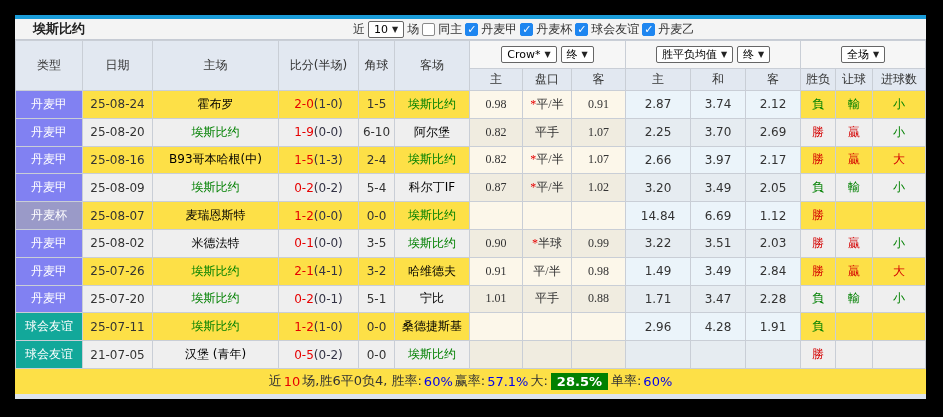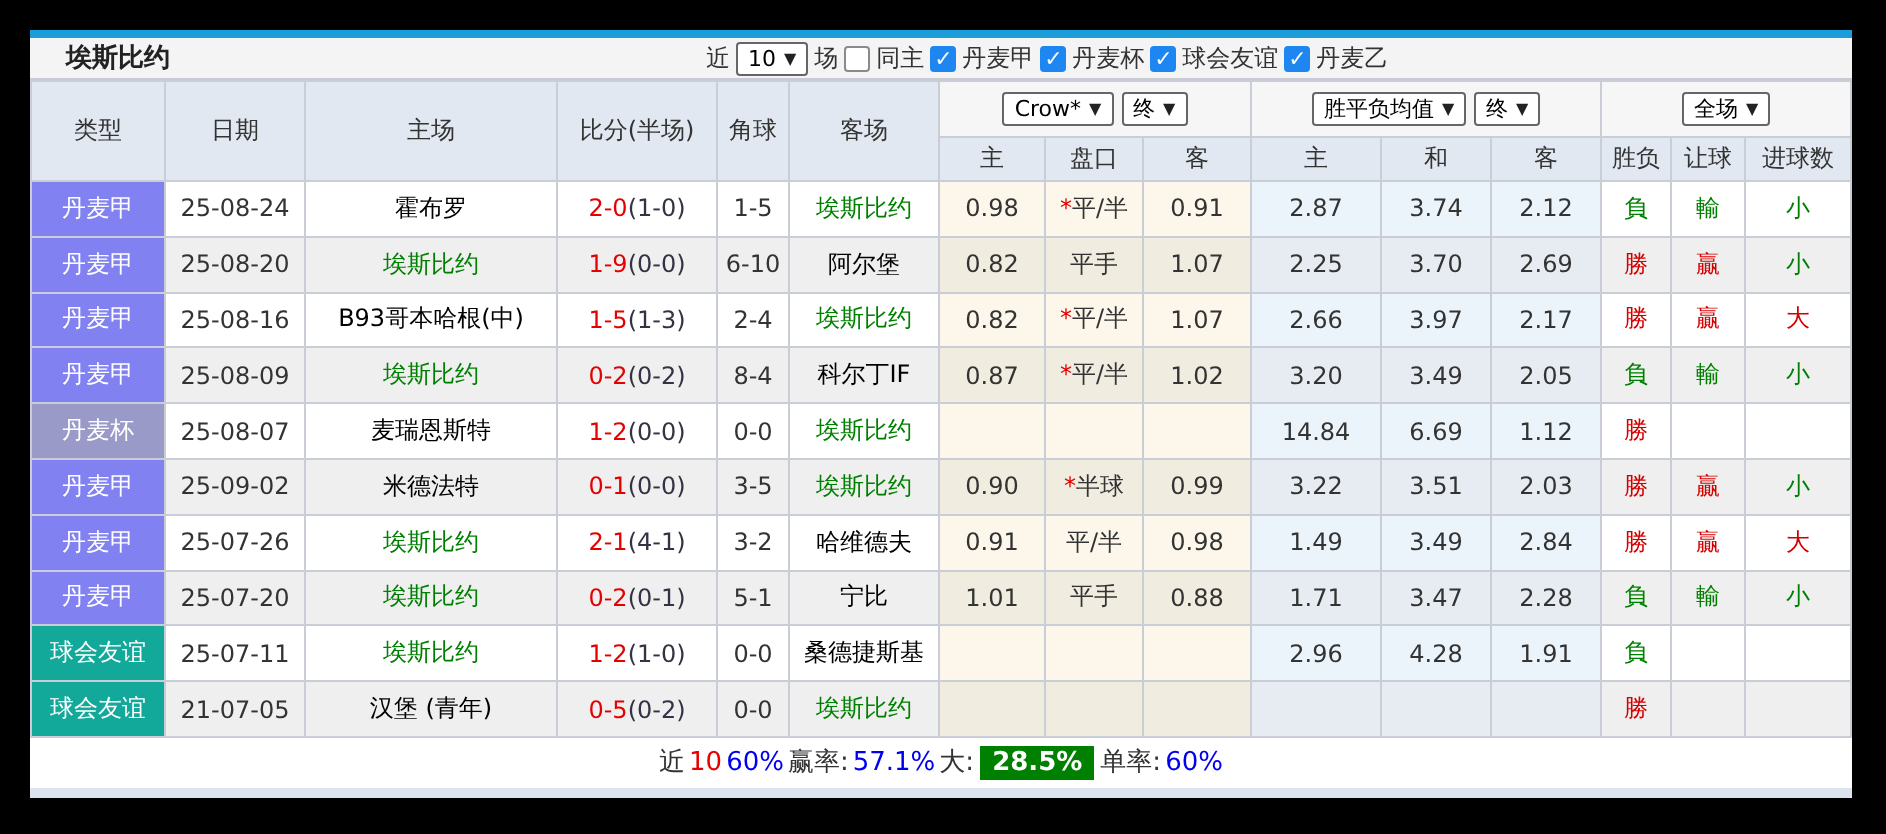--- a/index.html
+++ b/index.html
@@ -1,17 +1,17 @@
 <!DOCTYPE html>
 <html><head>
 <meta charset="utf-8">
 <style>
   * { margin:0; padding:0; box-sizing:border-box; }
   html,body { width:943px; height:417px; background:#000; font-family:"DejaVu Sans","Liberation Sans",sans-serif; }
-  .frame { position:absolute; left:15px; top:15px; width:911px; height:383px; background:#ffffff; }
+  .frame { position:absolute; left:15px; top:15px; width:911px; height:383px; background:#fde047; }
   .topline { height:4px; background:#1b9dd9; }
   .titlebar { height:21px; background:#f4f4f4; display:flex; align-items:center; border-bottom:1px solid #c6cbd4; position:relative; }
   .title { font-size:13px; font-weight:bold; color:#222; margin-left:18px; }
   .controls { position:absolute; left:338px; top:0; height:21px; display:flex; align-items:center; gap:3px; font-size:12px; color:#333; white-space:nowrap; }
   .sel { display:inline-flex; align-items:center; gap:4px; border:1px solid #666; border-radius:2px; background:#fff; padding:0 5px; height:17px; font-size:11px; color:#000; }
   .sel .arr { font-size:8px; color:#222; }
   .cb { display:inline-block; width:13px; height:13px; border:1px solid #8a8a8a; border-radius:2px; background:#fff; position:relative; vertical-align:middle; }
   .cb.on { background:#1e86f0; border-color:#1e86f0; }
   .cb.on::after { content:"✓"; position:absolute; left:1px; top:-1px; color:#fff; font-size:11px; font-weight:bold; }
   table { border-collapse:collapse; table-layout:fixed; width:910px; font-size:12px; }
@@ -19,21 +19,21 @@
   col.c6{width:75px} col.c7{width:53px} col.c8{width:49px} col.c9{width:54px} col.c10{width:65px}
   col.c11{width:55px} col.c12{width:55px} col.c13{width:35px} col.c14{width:37px} col.c15{width:53px}
   th, td { border:1px solid #c9ced6; text-align:center; vertical-align:middle; overflow:hidden; white-space:nowrap; }
   thead th { background:#e2e8f1; color:#333; font-weight:normal; font-size:12px; }
   thead tr.ctrl-row { height:28px; }
   thead tr.ctrl-row th.ctrl { background:#f6f6f6;text-align:center; }
   thead tr.label-row { height:22px; }
   tbody tr { height:27.8px; }
   tbody tr:nth-child(even) td { background:#efefef; }
   tbody td { color:#333; }
-  td.hcol { background:#fcf7ea; }
+  td.hcol { background:#fcf7ea;font-family:Liberation Serif, serif; }
   tbody tr:nth-child(even) td.hcol { background:#f0ece0; }
   td.acol { background:#ebf4fa; }
   tbody tr:nth-child(even) td.acol { background:#e6ecf1; }
   td.type { color:#fff; font-size:12px; }
   td.type.lg-a { background:#8181f2; }
   td.type.lg-cup { background:#9a9ac8; }
   td.type.lg-fr { background:#12a89a; }
   tbody tr:nth-child(even) td.type.lg-a { background:#8181f2; }
   tbody tr:nth-child(even) td.type.lg-cup { background:#9a9ac8; }
   tbody tr:nth-child(even) td.type.lg-fr { background:#12a89a; }
@@ -195,21 +195,21 @@
     <td class="acol">2.17</td>
     <td class="res red">勝</td>
     <td class="res red">贏</td>
     <td class="res red">大</td>
   </tr>
         <tr>
     <td class="type lg-a">丹麦甲</td>
     <td>25-08-09</td>
     <td><span class="team focus">埃斯比约</span></td>
     <td><span class="score-full">0-2</span><span class="score-half">(0-2)</span></td>
-    <td>8-4</td>
+    <td>5-4</td>
     <td><span class="team">科尔丁IF</span></td>
     <td class="hcol">0.87</td>
     <td class="hcol"><span class="star">*</span><span>平/半</span></td>
     <td class="hcol">1.02</td>
     <td class="acol">3.20</td>
     <td class="acol">3.49</td>
     <td class="acol">2.05</td>
     <td class="res green">負</td>
     <td class="res green">輸</td>
     <td class="res green">小</td>
@@ -226,21 +226,21 @@
     <td class="hcol"></td>
     <td class="acol">14.84</td>
     <td class="acol">6.69</td>
     <td class="acol">1.12</td>
     <td class="res red">勝</td>
     <td class="res"></td>
     <td class="res"></td>
   </tr>
         <tr>
     <td class="type lg-a">丹麦甲</td>
-    <td>25-09-02</td>
+    <td>25-08-02</td>
     <td><span class="team">米德法特</span></td>
     <td><span class="score-full">0-1</span><span class="score-half">(0-0)</span></td>
     <td>3-5</td>
     <td><span class="team focus">埃斯比约</span></td>
     <td class="hcol">0.90</td>
     <td class="hcol"><span class="star">*</span><span>半球</span></td>
     <td class="hcol">0.99</td>
     <td class="acol">3.22</td>
     <td class="acol">3.51</td>
     <td class="acol">2.03</td>
@@ -315,20 +315,21 @@
     <td class="res red">勝</td>
     <td class="res"></td>
     <td class="res"></td>
   </tr>
       </tbody>
   </table>
 
   <div class="footer">
     <span>近</span>
       <span class="num-red">10</span>
+      <span>场,胜6平0负4, 胜率:</span>
       <span class="num-blue">60%</span>
       <span> 赢率:</span>
       <span class="num-blue">57.1%</span>
       <span> 大:</span>
       <span class="big-badge">28.5%</span>
       <span> 单率:</span>
       <span class="num-blue">60%</span>
   </div>
 
   <div class="bottomstrip"></div>

